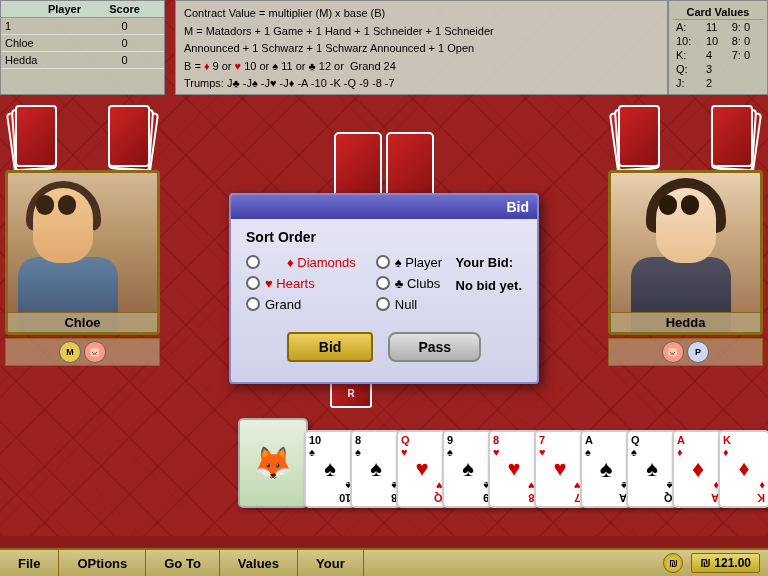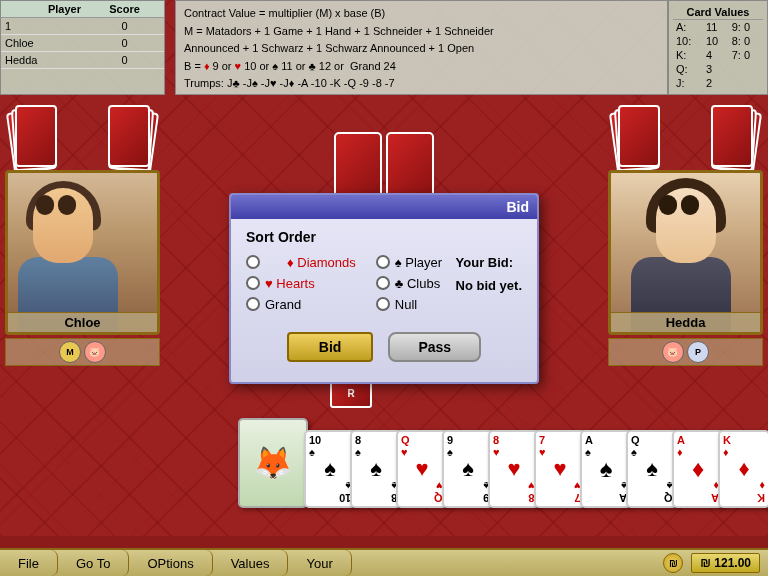--- a/index.html
+++ b/index.html
@@ -391,26 +391,25 @@
       display: flex;
       align-items: stretch;
       z-index: 200;
     }
 
     .menu-item {
       padding: 6px 18px;
       display: flex;
       align-items: center;
       font-size: 13px;
-      font-weight: normal;
+      font-weight: bold;
       color: #000;
       border-right: 1px solid #8B6914;
       cursor: pointer;
       white-space: nowrap;
-      border-radius: 7px;
     }
 
     .menu-spacer {
       flex: 1;
     }
 
     .status-area {
       display: flex;
       align-items: center;
       padding: 0 8px;
@@ -743,22 +742,22 @@
 
 <div style="position:absolute; bottom:168px; left:330px; text-align:center; z-index:5;">
   <div style="background:rgba(210,220,200,0.85); border:1px solid #888; padding:2px 10px; font-size:13px;">1</div>
   <div style="margin-top:3px; width:42px; height:30px; background:linear-gradient(135deg,#cc2222,#881111); border:2px solid #fff; border-radius:3px; display:flex; align-items:center; justify-content:center;">
     <span style="color:white; font-size:10px; font-weight:bold;">R</span>
   </div>
 </div>
 
 <div class="menubar">
   <div class="menu-item">File</div>
+  <div class="menu-item">OPtions</div>
   <div class="menu-item">Go To</div>
-  <div class="menu-item">OPtions</div>
   <div class="menu-item">Values</div>
   <div class="menu-item">Your</div>
   <div class="menu-spacer"></div>
   <div class="status-area">
     <div class="coin-icon">₪</div>
     <div class="balance-badge">₪ 121.00</div>
   </div>
 </div>
 
 </body></html>

